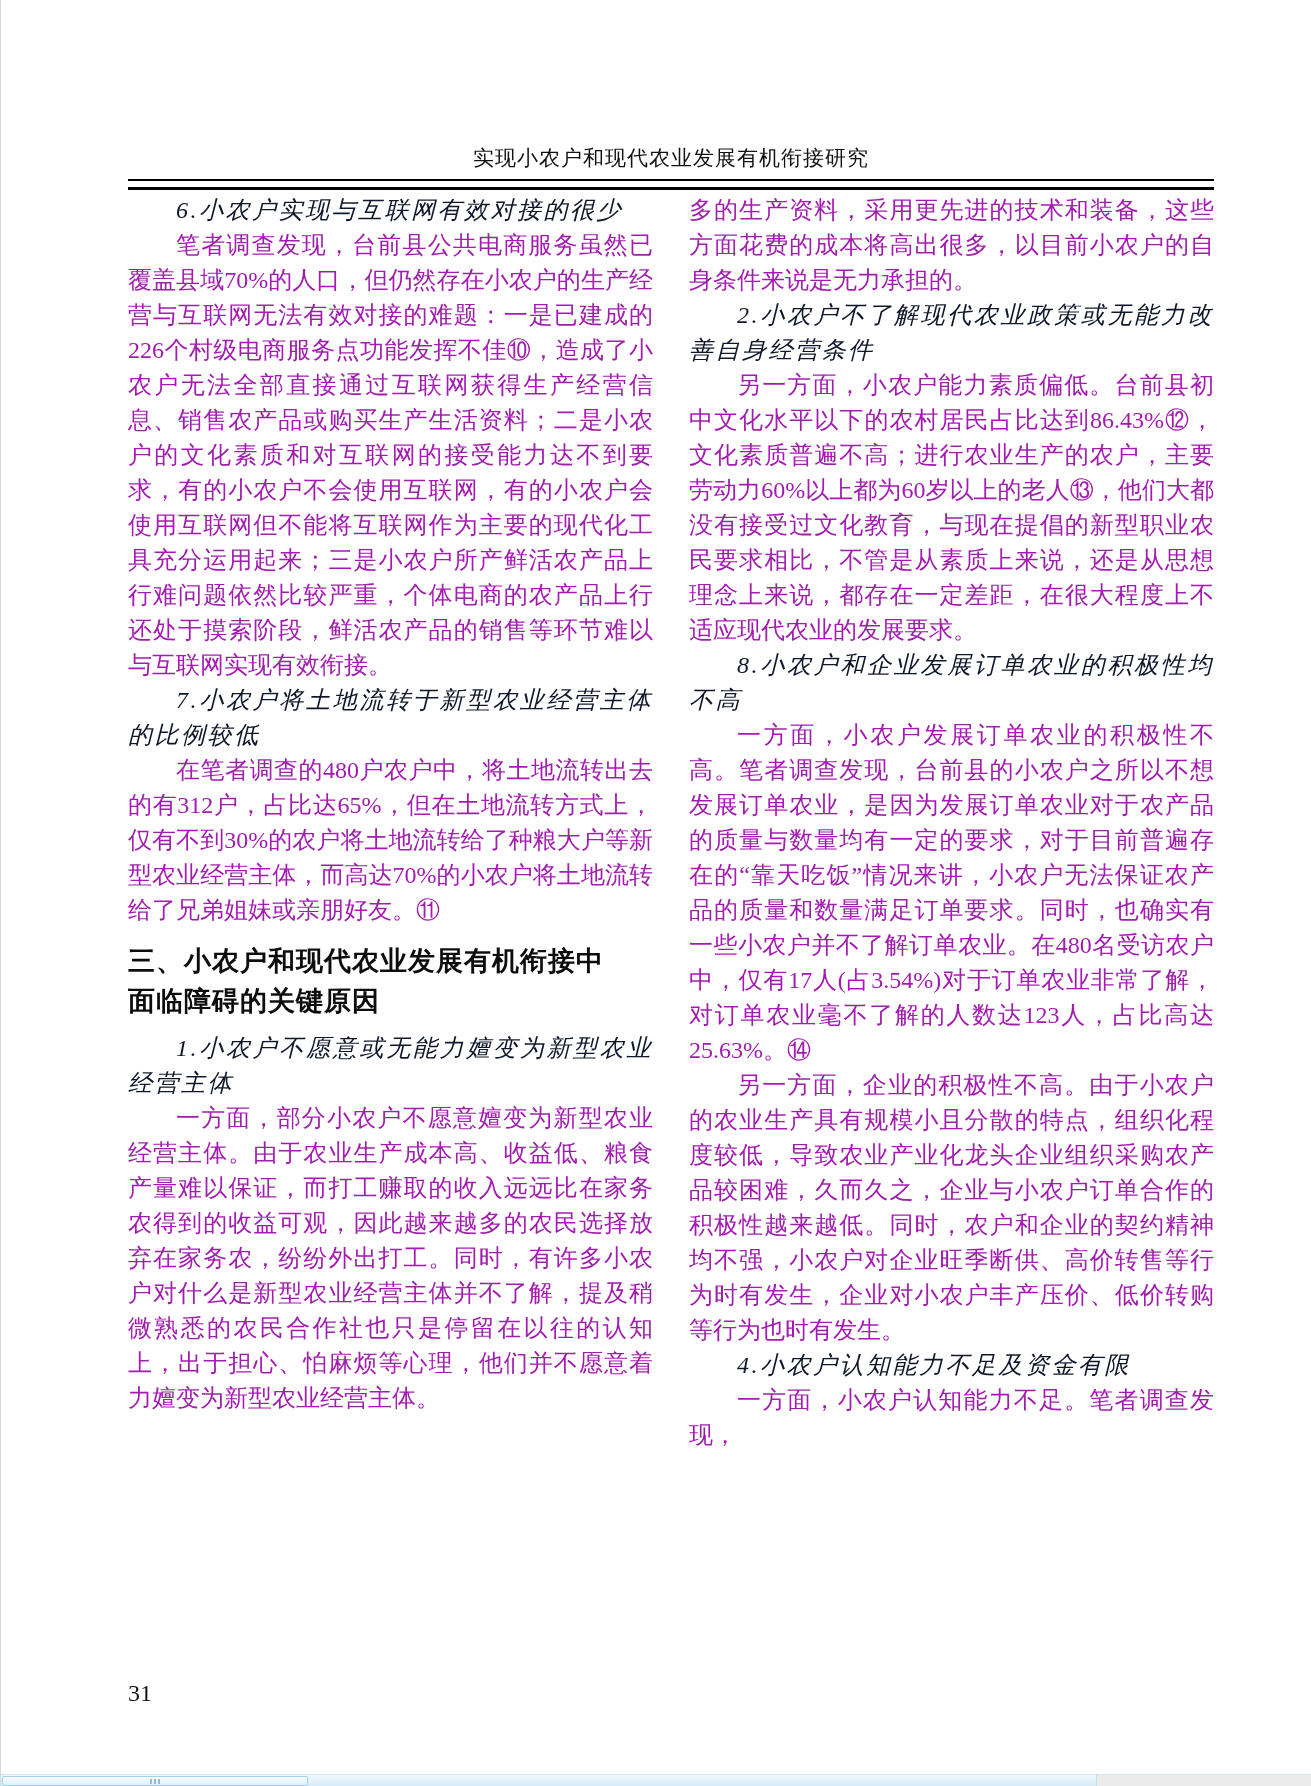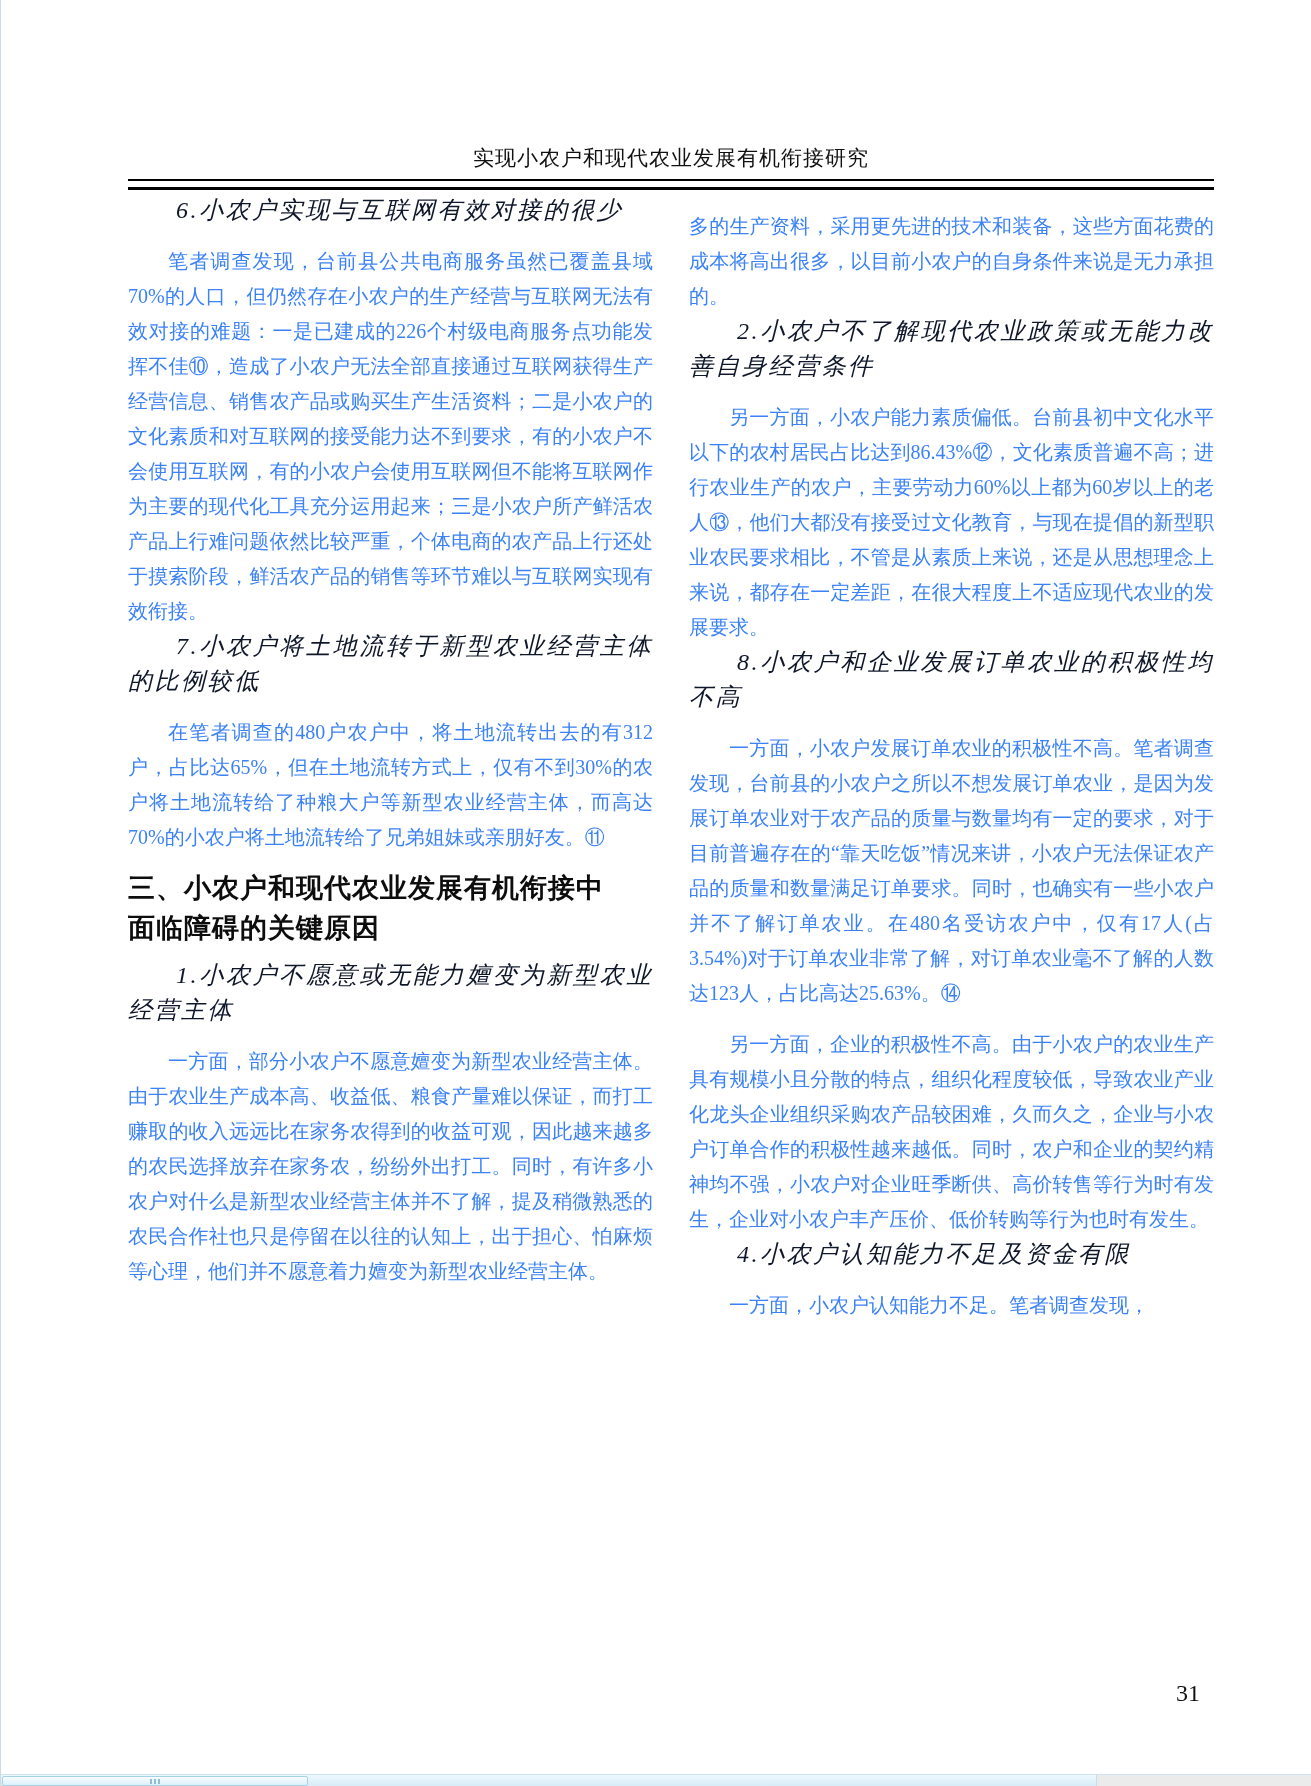--- a/index.html
+++ b/index.html
@@ -17,38 +17,37 @@
     position:absolute;top:179px;left:127px;width:1086px;height:11px;
     border-top:2.5px solid #000;border-bottom:3px solid #000;box-sizing:border-box;
   }
   .columns{
     position:absolute;top:193px;left:127px;width:1086px;
     display:grid;grid-template-columns:525px 525px;column-gap:36px;
   }
   .col{width:525px;}
   p{margin:0;}
   .body-p{
-    font-size:20px;line-height:35px;text-align:justify;
-    color:#3b82f6;
-    margin-top:16px;
+    font-size:24px;line-height:35px;text-align:justify;
+    color:#a21caf;
   }
   .indent{text-indent:2em;}
   .kai{
     font-size:24px;line-height:35px;text-align:justify;
     font-style:italic;letter-spacing:2.5px;text-indent:2em;color:#0f172a;
   }
   .section-heading{
     margin:13px 0 10px 0;text-align:left;
     font-family:"Liberation Sans","DejaVu Sans",sans-serif;
     font-weight:bold;font-size:27px;line-height:40px;
     letter-spacing:1px;color:#0d0d0d;
   }
   .page-number{
     position:absolute;top:1680px;left:127px;width:1072px;
-    text-align:right;font-size:24px;color:#111;
+    text-align:left;font-size:24px;color:#111;
   }
   .hscrollbar{
     position:absolute;left:0;bottom:0;width:1311px;height:12px;
     background:linear-gradient(#eef8fe,#d7ecf8);
     border-top:1px solid #cfe4ef;box-sizing:border-box;
   }
   .hthumb{
     position:absolute;left:1px;top:1px;width:306px;height:10px;
     background:linear-gradient(#f7fcff,#dff1fb);
     border:1px solid #a6d2e8;border-radius:2px;box-sizing:border-box;

